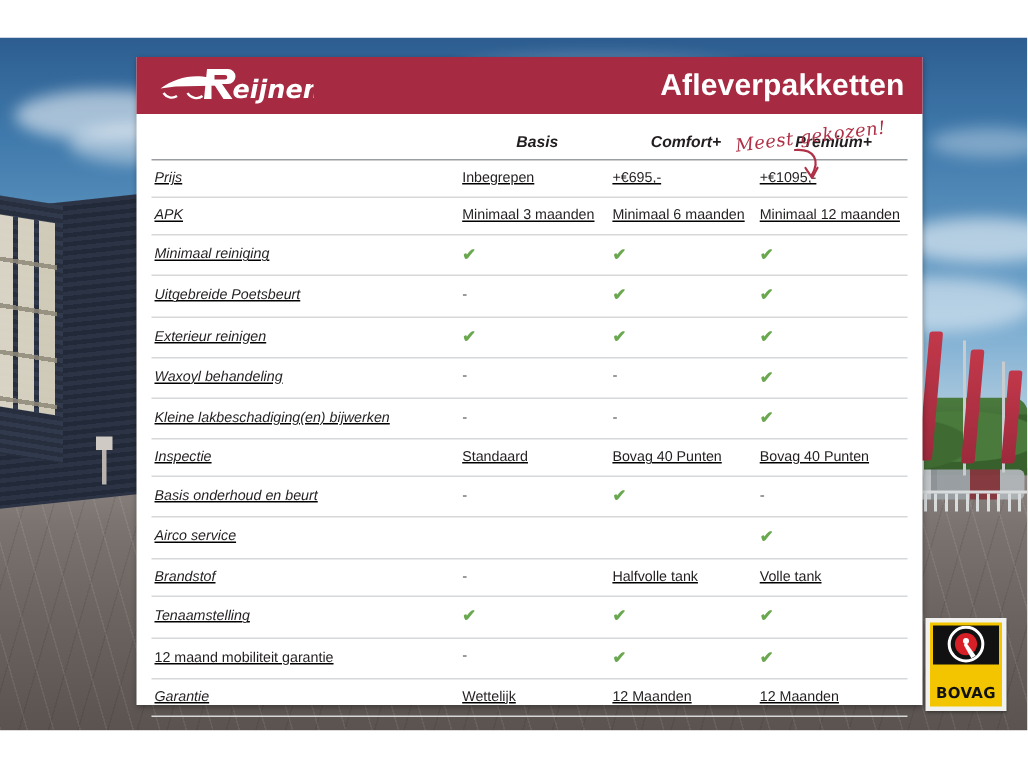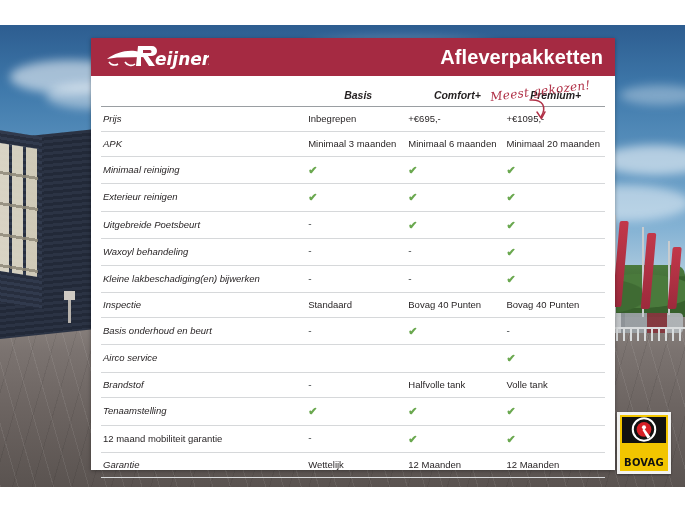--- a/index.html
+++ b/index.html
@@ -213,21 +213,21 @@
   }
   thead th {
     padding: 13px 0 5px;
     font-style: italic;
     font-weight: bold;
     font-size: 10.5px;
     text-align: center;
   }
   thead th.feature-head { text-align: left; }
 
-  tbody tr { border-top: 1px solid #d6d8da; }
+  tbody tr { border-top: 1px solid #d6d8da; text-decoration: underline; }
   tbody tr:first-child { border-top: 1px solid #9a9ea2; }
   tbody tr:last-child  { border-bottom: 1px solid #d6d8da; }
 
   td.feature {
     text-align: left;
     font-style: italic;
     padding: 6px 0 6px 2px;
     line-height: 1.28;
     width: 216px;
   }
@@ -356,37 +356,37 @@
           <tr>
             <td class="feature">Prijs</td>
             <td class="val">Inbegrepen</td>
             <td class="val">+€695,-</td>
             <td class="val">+€1095,-</td>
           </tr>
           <tr>
             <td class="feature">APK</td>
             <td class="val">Minimaal 3 maanden</td>
             <td class="val">Minimaal 6 maanden</td>
-            <td class="val">Minimaal 20 maanden</td>
+            <td class="val">Minimaal 12 maanden</td>
           </tr>
           <tr>
             <td class="feature">Minimaal reiniging</td>
             <td class="val"><span class="check">✔</span></td>
             <td class="val"><span class="check">✔</span></td>
             <td class="val"><span class="check">✔</span></td>
           </tr>
           <tr>
+            <td class="feature">Uitgebreide Poetsbeurt</td>
+            <td class="val"><span class="dash">-</span></td>
+            <td class="val"><span class="check">✔</span></td>
+            <td class="val"><span class="check">✔</span></td>
+          </tr>
+          <tr>
             <td class="feature">Exterieur reinigen</td>
             <td class="val"><span class="check">✔</span></td>
-            <td class="val"><span class="check">✔</span></td>
-            <td class="val"><span class="check">✔</span></td>
-          </tr>
-          <tr>
-            <td class="feature">Uitgebreide Poetsbeurt</td>
-            <td class="val"><span class="dash">-</span></td>
             <td class="val"><span class="check">✔</span></td>
             <td class="val"><span class="check">✔</span></td>
           </tr>
           <tr>
             <td class="feature">Waxoyl behandeling</td>
             <td class="val"><span class="dash">-</span></td>
             <td class="val"><span class="dash">-</span></td>
             <td class="val"><span class="check">✔</span></td>
           </tr>
           <tr>

